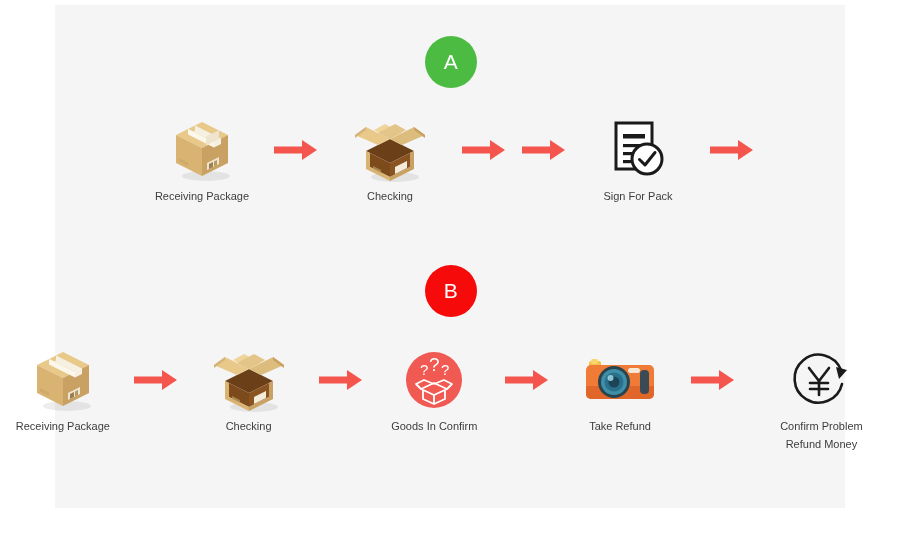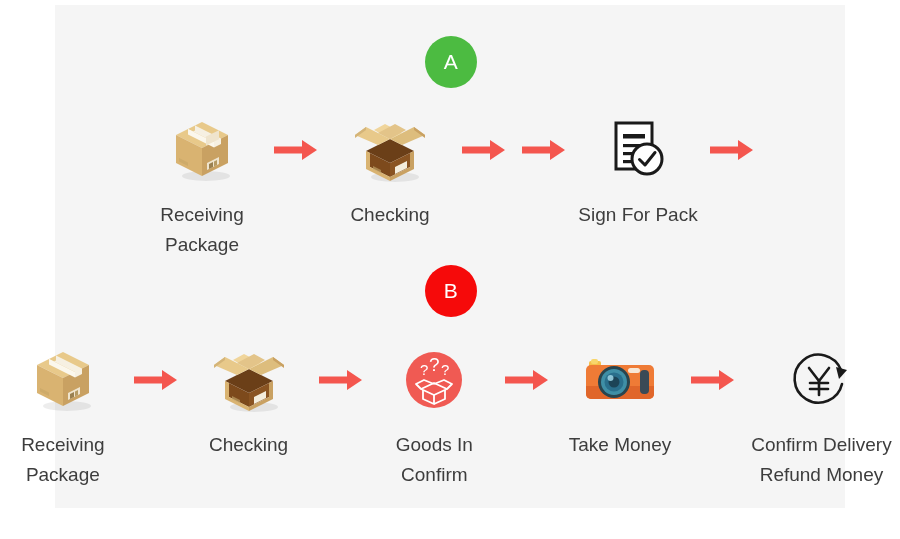--- a/index.html
+++ b/index.html
@@ -65,22 +65,21 @@
   }
   .step-icon {
     height: 76px;
     width: 90px;
     position: relative;
     display: flex;
     align-items: center;
     justify-content: center;
   }
   .step-label {
-    margin-top: 12px;
-    font-size: 19px;
+    font-size: 11px;
     color: #3d3d3d;
     text-align: center;
     line-height: 1.6;
     font-family: "Liberation Sans", sans-serif;
     white-space: pre-line;
   }
   .step.wide { width: 160px; }
 
   
   .arrow {
@@ -280,21 +279,21 @@
           <path d="M2 34 H70 V42 A5 5 0 0 1 65 47 H7 A5 5 0 0 1 2 42 Z" fill="#e0662a"></path>
           <rect x="56" y="18" width="9" height="24" rx="4" fill="#3a4a56"></rect>
           <rect x="44" y="16" width="12" height="5" rx="2.5" fill="#f7e7d6"></rect>
           <circle cx="30" cy="30" r="16" fill="#28454f"></circle>
           <circle cx="30" cy="30" r="13" fill="#3f8fa6"></circle>
           <circle cx="30" cy="30" r="9.5" fill="#2a6f8c"></circle>
           <circle cx="30" cy="30" r="5.5" fill="#1c4457"></circle>
           <circle cx="26.5" cy="26" r="3" fill="#9fd6e6" opacity="0.85"></circle>
         </svg>
       </div>
-      <div class="step-label">Take Money</div>
+      <div class="step-label">Take Refund</div>
     </div>
 
     <div class="arrow">
       <svg width="44" height="22" viewBox="0 0 44 22">
         <polygon points="0,7.5 28,7.5 28,1 43,11 28,21 28,14.5 0,14.5" fill="#f4564e"></polygon>
       </svg>
     </div>
 
     <div class="step wide">
       <div class="step-icon">
@@ -303,17 +302,17 @@
           <polygon points="47,19 58,22 50,31" fill="#1a1a1a"></polygon>
           <g stroke="#1a1a1a" stroke-width="2.6" stroke-linecap="round">
             <line x1="20" y1="20" x2="30" y2="33"></line>
             <line x1="40" y1="20" x2="30" y2="33"></line>
             <line x1="30" y1="33" x2="30" y2="47"></line>
             <line x1="21" y1="35" x2="39" y2="35"></line>
             <line x1="21" y1="41" x2="39" y2="41"></line>
           </g>
         </svg>
       </div>
-      <div class="step-label">Confirm Delivery
+      <div class="step-label">Confirm Problem
 Refund Money</div>
     </div>
   </div>
 </div>
 
 </body></html>

